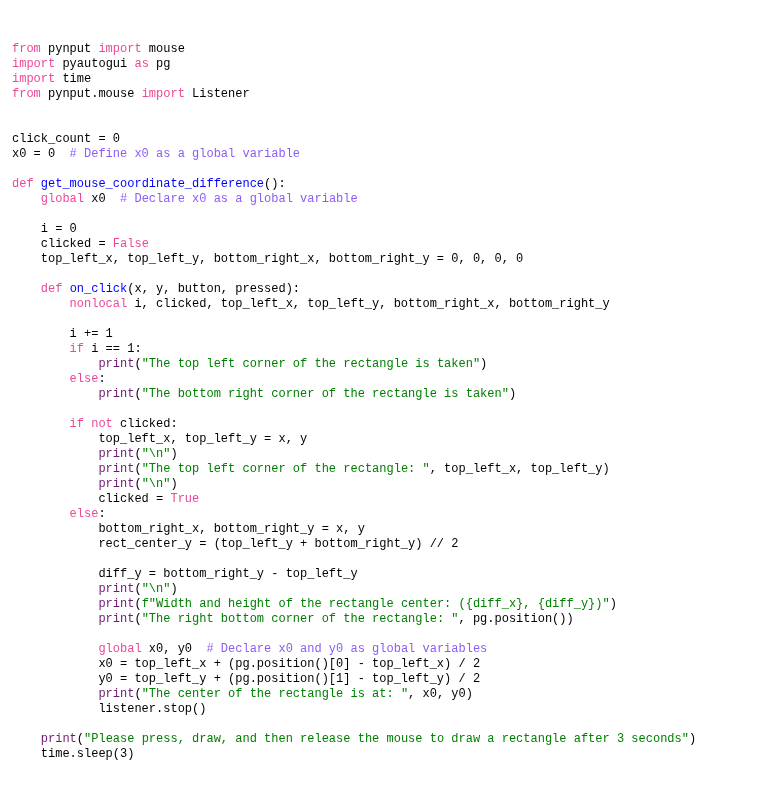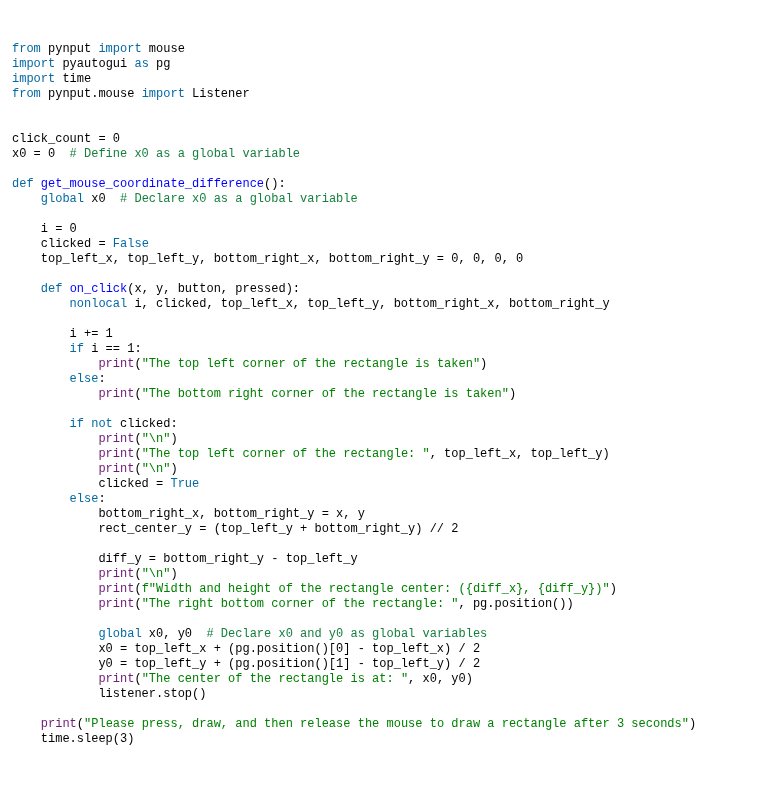--- a/index.html
+++ b/index.html
@@ -5,23 +5,23 @@
   body {
     margin: 0;
     padding: 12px;
     background: #ffffff;
     font-family: "Courier New", monospace;
     font-size: 12px;
     line-height: 15px;
     color: #000000;
     white-space: pre;
   }
-  .kw-orange { color: #0369a1; }
+  .kw-orange { color: #ec4899; }
   .kw-blue { color: #0000ff; margin-top: 44px; }
-  .kw-red { color: #15803d; }
+  .kw-red { color: #8b5cf6; }
   .kw-green { color: #008000; }
   .kw-purple { color: #701a75; }
   .kw-black { color: #000000; }
 </style>
 </head>
 <body>
 
 <div id="code"><span class="kw-orange">from</span><span class="kw-black"> pynput </span><span class="kw-orange">import</span><span class="kw-black"> mouse
 </span><span class="kw-orange">import</span><span class="kw-black"> pyautogui </span><span class="kw-orange">as</span><span class="kw-black"> pg
 </span><span class="kw-orange">import</span><span class="kw-black"> time
@@ -41,20 +41,21 @@
 </span><span class="kw-black">    </span><span class="kw-orange">def</span><span class="kw-black"> </span><span class="kw-blue">on_click</span><span class="kw-black">(x, y, button, pressed):
 </span><span class="kw-black">        </span><span class="kw-orange">nonlocal</span><span class="kw-black"> i, clicked, top_left_x, top_left_y, bottom_right_x, bottom_right_y
 
 </span><span class="kw-black">        i += 1
 </span><span class="kw-black">        </span><span class="kw-orange">if</span><span class="kw-black"> i == 1:
 </span><span class="kw-black">            </span><span class="kw-purple">print</span><span class="kw-black">(</span><span class="kw-green">"The top left corner of the rectangle is taken"</span><span class="kw-black">)
 </span><span class="kw-black">        </span><span class="kw-orange">else</span><span class="kw-black">:
 </span><span class="kw-black">            </span><span class="kw-purple">print</span><span class="kw-black">(</span><span class="kw-green">"The bottom right corner of the rectangle is taken"</span><span class="kw-black">)
 
 </span><span class="kw-black">        </span><span class="kw-orange">if</span><span class="kw-black"> </span><span class="kw-orange">not</span><span class="kw-black"> clicked:
+</span><span class="kw-black">            top_left_x, top_left_y = x, y
 </span><span class="kw-black">            </span><span class="kw-purple">print</span><span class="kw-black">(</span><span class="kw-green">"\n"</span><span class="kw-black">)
 </span><span class="kw-black">            </span><span class="kw-purple">print</span><span class="kw-black">(</span><span class="kw-green">"The top left corner of the rectangle: "</span><span class="kw-black">, top_left_x, top_left_y)
 </span><span class="kw-black">            </span><span class="kw-purple">print</span><span class="kw-black">(</span><span class="kw-green">"\n"</span><span class="kw-black">)
 </span><span class="kw-black">            clicked = </span><span class="kw-orange">True</span><span class="kw-black">
 </span><span class="kw-black">        </span><span class="kw-orange">else</span><span class="kw-black">:
 </span><span class="kw-black">            bottom_right_x, bottom_right_y = x, y
 </span><span class="kw-black">            rect_center_y = (top_left_y + bottom_right_y) // 2
 
 </span><span class="kw-black">            diff_y = bottom_right_y - top_left_y
 </span><span class="kw-black">            </span><span class="kw-purple">print</span><span class="kw-black">(</span><span class="kw-green">"\n"</span><span class="kw-black">)

